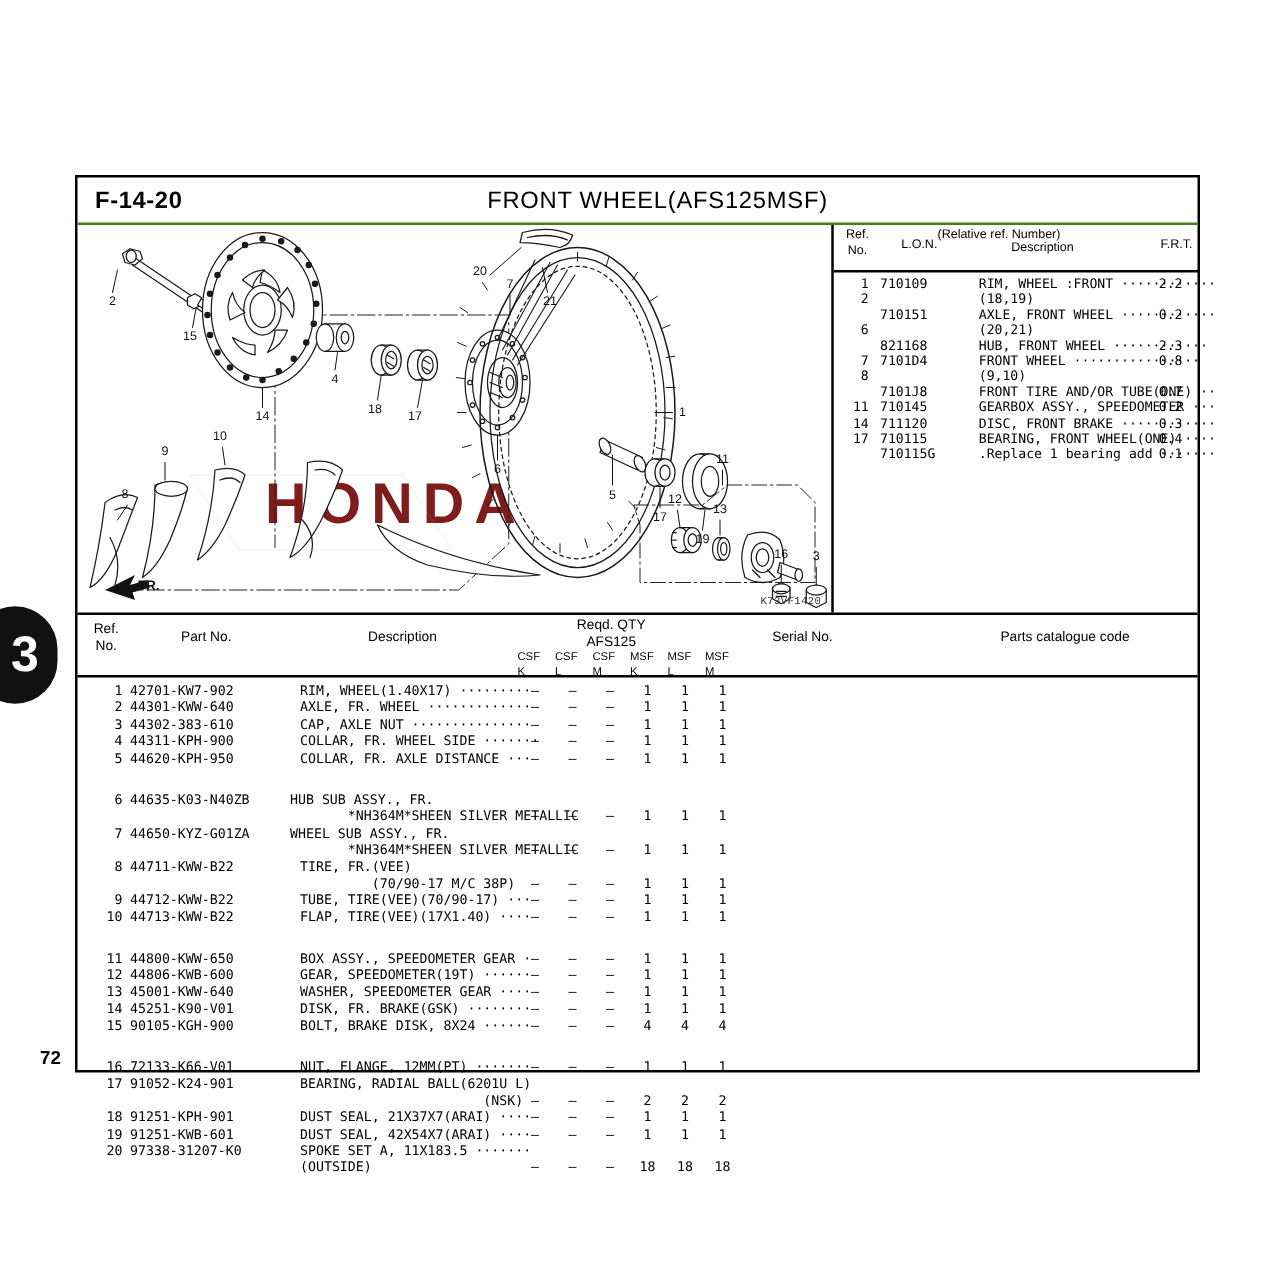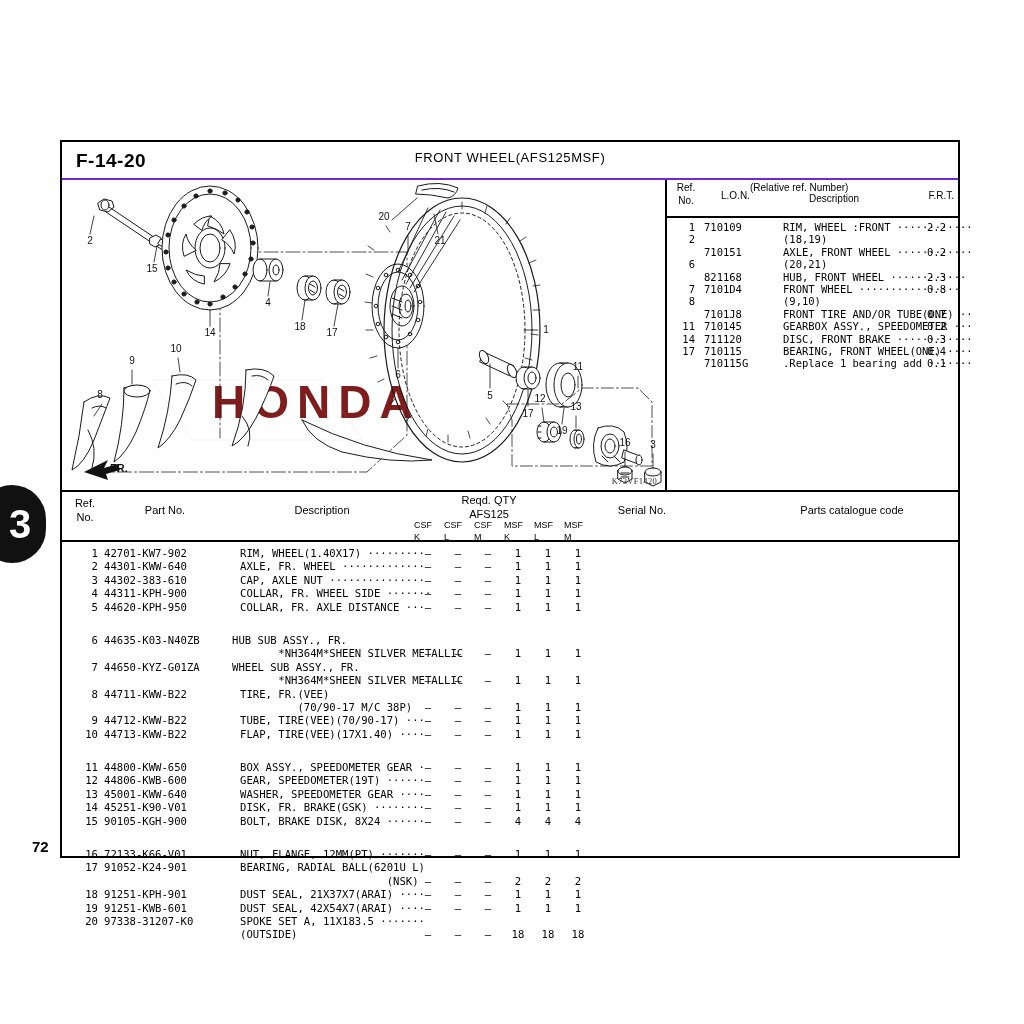--- a/index.html
+++ b/index.html
@@ -27,29 +27,29 @@
 
   
   .frame{
     position:absolute;left:60px;top:140px;width:900px;height:718px;
     border:2px solid #000;box-sizing:border-box;background:#fff;
   }
 
   
   .titlebar{
     position:absolute;left:0;top:0;width:100%;height:38px;
-    border-bottom:2px solid #6d28d9;box-sizing:border-box;
+    border-bottom:2px solid #4d7c0f;box-sizing:border-box;
   }
   .fig-code{
     position:absolute;left:14px;top:8px;
     font-size:19px;font-weight:bold;letter-spacing:0.5px;
   }
   .fig-title{
-    position:absolute;left:0;top:8px;width:100%;text-align:center;
-    font-size:13px;letter-spacing:0.6px;
+    position:absolute;left:16px;top:8px;width:100%;text-align:center;
+    font-size:19px;letter-spacing:0.6px;
   }
 
   
   .reftable{
     position:absolute;left:603px;top:38px;width:295px;height:310px;
     border-left:2px solid #000;box-sizing:border-box;
     font-family:"DejaVu Sans Mono", monospace;
   }
   .refhead{
     position:relative;height:36px;border-bottom:2px solid #000;
@@ -68,21 +68,21 @@
   .refrow .c-frt{position:absolute;left:245px;width:34px;text-align:right;}
 
   
   .diagram{
     position:absolute;left:0;top:38px;width:603px;height:310px;
     overflow:hidden;
   }
   .diagram svg{position:absolute;left:0;top:0;}
   .diagcode{
     position:absolute;right:8px;bottom:4px;
-    font-family:Liberation Serif, serif;font-size:8.5px;
+    font-family:Liberation Mono, monospace;font-size:8.5px;
     letter-spacing:0.3px;color:#333;
   }
   .watermark{
     position:absolute;left:150px;top:195px;
     font-size:46px;font-weight:bold;letter-spacing:8px;
     color:#7f1d1d;font-family:"Liberation Sans",sans-serif;
     pointer-events:none;
   }
 
   

